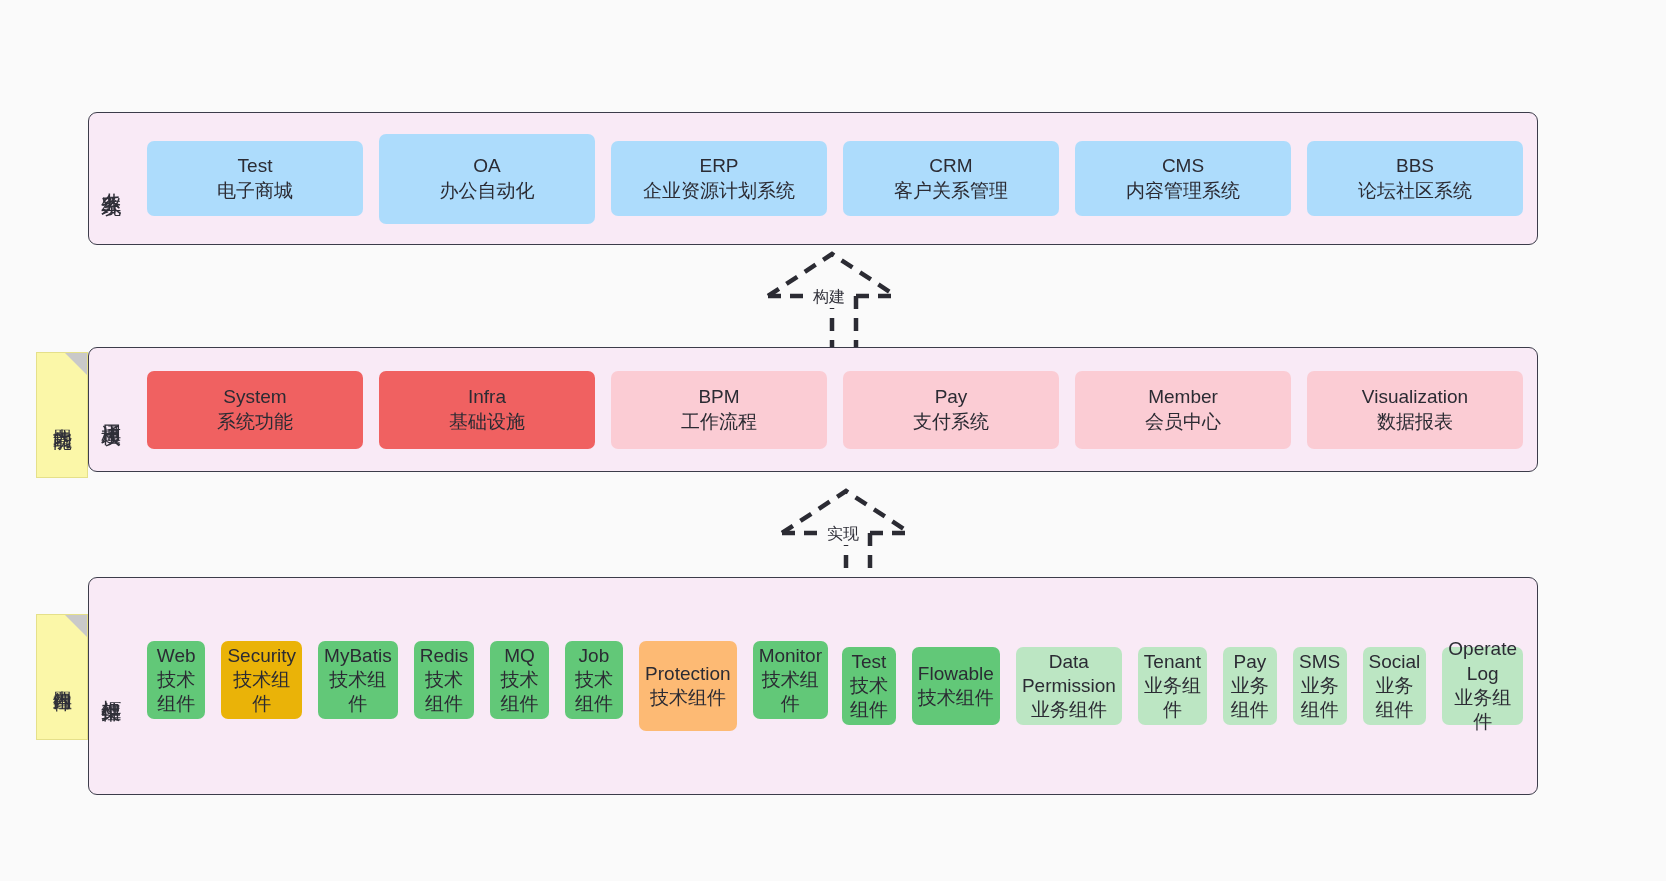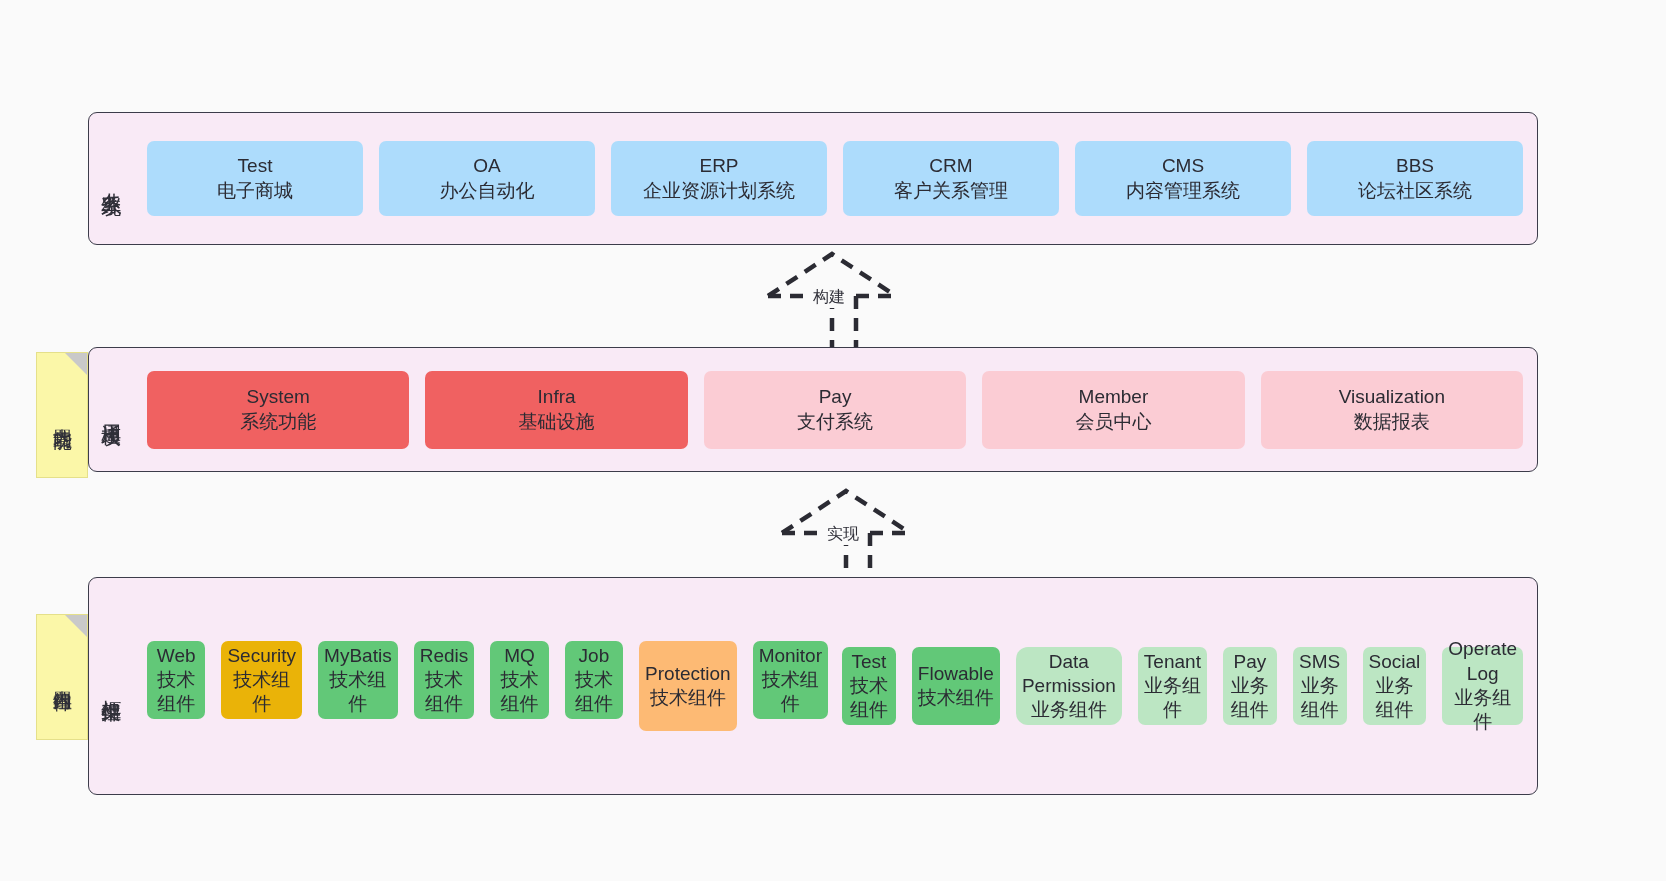--- a/index.html
+++ b/index.html
@@ -116,21 +116,21 @@
 
 <div class="canvas">
 
   <div class="layer" style="left:88px;top:112px;width:1450px;height:133px;">
     <div class="layer-label">业务系统</div>
     <div class="layer-body">
       <div class="cell" style="background:#addcfc;height:75px;">
         <span class="en">Test</span>
         <span class="cn">电子商城</span>
       </div>
-      <div class="cell" style="background:#addcfc;height:75px;">
+      <div class="cell" style="background:#addcfc;height:90px;">
         <span class="en">OA</span>
         <span class="cn">办公自动化</span>
       </div>
       <div class="cell" style="background:#addcfc;height:75px;">
         <span class="en">ERP</span>
         <span class="cn">企业资源计划系统</span>
       </div>
       <div class="cell" style="background:#addcfc;height:75px;">
         <span class="en">CRM</span>
         <span class="cn">客户关系管理</span>
@@ -168,20 +168,24 @@
     <div class="layer-body">
       <div class="cell" style="background:#f06161;height:78px;">
         <span class="en">System</span>
         <span class="cn">系统功能</span>
       </div>
       <div class="cell" style="background:#f06161;height:78px;">
         <span class="en">Infra</span>
         <span class="cn">基础设施</span>
       </div>
       <div class="cell" style="background:#fbccd4;height:78px;">
+        <span class="en">BPM</span>
+        <span class="cn">工作流程</span>
+      </div>
+      <div class="cell" style="background:#fbccd4;height:78px;">
         <span class="en">Pay</span>
         <span class="cn">支付系统</span>
       </div>
       <div class="cell" style="background:#fbccd4;height:78px;">
         <span class="en">Member</span>
         <span class="cn">会员中心</span>
       </div>
       <div class="cell" style="background:#fbccd4;height:78px;">
         <span class="en">Visualization</span>
         <span class="cn">数据报表</span>
@@ -246,21 +250,21 @@
 
       <div class="row">
         <div class="cell" style="background:#62c878;height:78px;">
           <span class="en">Test</span>
           <span class="cn">技术组件</span>
         </div>
         <div class="cell" style="background:#62c878;height:78px;">
           <span class="en">Flowable</span>
           <span class="cn">技术组件</span>
         </div>
-        <div class="cell" style="background:#bce6c3;height:78px;border-radius:12px;">
+        <div class="cell" style="background:#bce6c3;height:78px;">
           <span class="en" style="max-width:96px;">Data Permission</span>
           <span class="cn">业务组件</span>
         </div>
         <div class="cell" style="background:#bce6c3;height:78px;">
           <span class="en">Tenant</span>
           <span class="cn">业务组件</span>
         </div>
         <div class="cell" style="background:#bce6c3;height:78px;">
           <span class="en">Pay</span>
           <span class="cn">业务组件</span>

